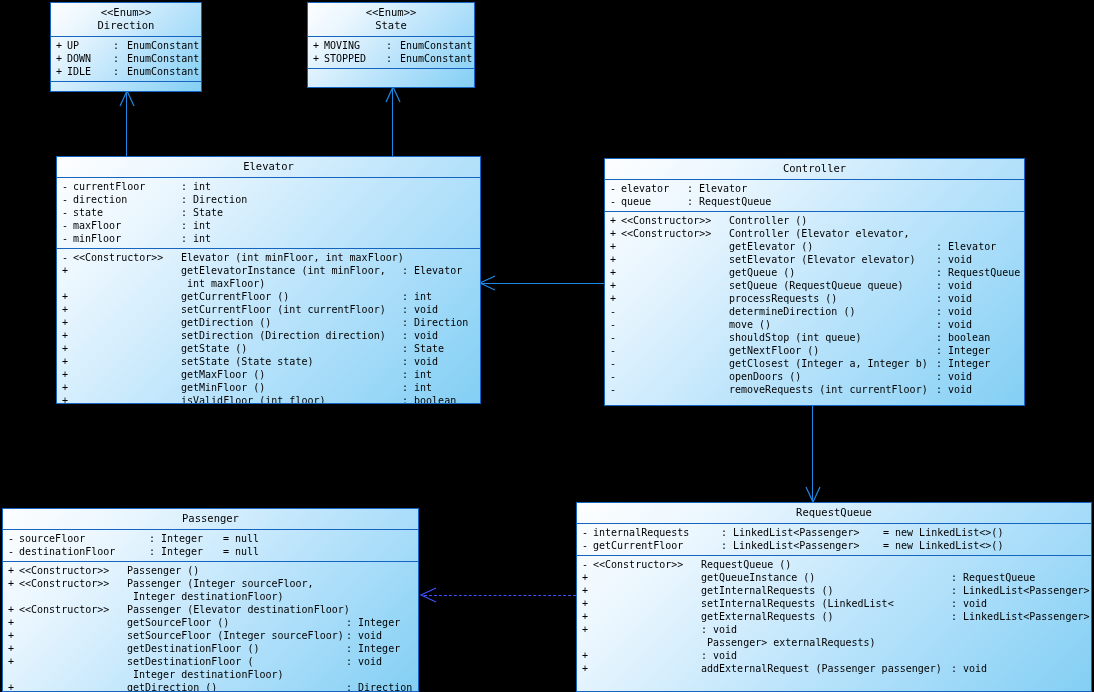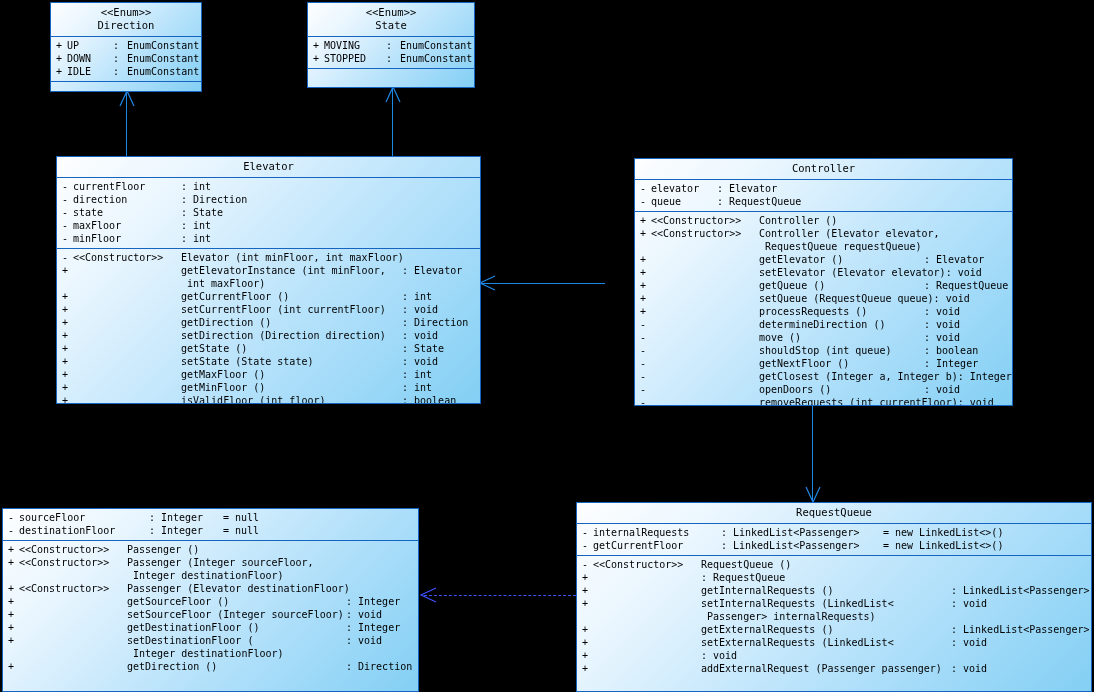--- a/index.html
+++ b/index.html
@@ -168,48 +168,50 @@
         <div class="row"><span class="c-vis">+</span><span class="c-stereo" style="flex:none;width:108px"></span><span class="c-name">getDirection ()</span><span class="c-type" style="flex:none;width:78px;text-align:left">: Direction</span></div>
         <div class="row"><span class="c-vis">+</span><span class="c-stereo" style="flex:none;width:108px"></span><span class="c-name">setDirection (Direction direction)</span><span class="c-type" style="flex:none;width:78px;text-align:left">: void</span></div>
         <div class="row"><span class="c-vis">+</span><span class="c-stereo" style="flex:none;width:108px"></span><span class="c-name">getState ()</span><span class="c-type" style="flex:none;width:78px;text-align:left">: State</span></div>
         <div class="row"><span class="c-vis">+</span><span class="c-stereo" style="flex:none;width:108px"></span><span class="c-name">setState (State state)</span><span class="c-type" style="flex:none;width:78px;text-align:left">: void</span></div>
         <div class="row"><span class="c-vis">+</span><span class="c-stereo" style="flex:none;width:108px"></span><span class="c-name">getMaxFloor ()</span><span class="c-type" style="flex:none;width:78px;text-align:left">: int</span></div>
         <div class="row"><span class="c-vis">+</span><span class="c-stereo" style="flex:none;width:108px"></span><span class="c-name">getMinFloor ()</span><span class="c-type" style="flex:none;width:78px;text-align:left">: int</span></div>
         <div class="row"><span class="c-vis">+</span><span class="c-stereo" style="flex:none;width:108px"></span><span class="c-name">isValidFloor (int floor)</span><span class="c-type" style="flex:none;width:78px;text-align:left">: boolean</span></div>
       </div>
   </div>
 
-  <div class="uml" style="left:634px;top:158px;width:379px;height:248px;">
+  <div class="uml" style="left:604px;top:158px;width:421px;height:248px;">
     <div class="title">
       <span>Controller</span>
     </div>
     <div class="compartment" id="ctrl-attrs">
         <div class="row"><span class="c-vis">-</span><span class="c-name" style="flex:none;width:66px">elevator</span><span class="c-type" style="width:12px;flex:none">:</span><span class="c-type" style="flex:none;width:100px">Elevator</span></div>
         <div class="row"><span class="c-vis">-</span><span class="c-name" style="flex:none;width:66px">queue</span><span class="c-type" style="width:12px;flex:none">:</span><span class="c-type" style="flex:none;width:100px">RequestQueue</span></div>
       </div>
     <div class="compartment last" id="ctrl-ops">
         <div class="row"><span class="c-vis">+</span><span class="c-stereo" style="flex:none;width:108px">&lt;&lt;Constructor&gt;&gt;</span><span class="c-name">Controller ()</span><span class="c-type" style="flex:none;width:88px;text-align:left"></span></div>
         <div class="row"><span class="c-vis">+</span><span class="c-stereo" style="flex:none;width:108px">&lt;&lt;Constructor&gt;&gt;</span><span class="c-name">Controller (Elevator elevator,</span><span class="c-type" style="flex:none;width:88px;text-align:left"></span></div>
-        <div class="row"><span class="c-vis"></span><span class="c-stereo" style="flex:none;width:108px"></span><span class="c-name"> RequestQueue requestQueue)</span><span class="c-type" style="flex:none;width:88px"></span></div>
         <div class="row"><span class="c-vis">+</span><span class="c-stereo" style="flex:none;width:108px"></span><span class="c-name">getElevator ()</span><span class="c-type" style="flex:none;width:88px;text-align:left">: Elevator</span></div>
         <div class="row"><span class="c-vis">+</span><span class="c-stereo" style="flex:none;width:108px"></span><span class="c-name">setElevator (Elevator elevator)</span><span class="c-type" style="flex:none;width:88px;text-align:left">: void</span></div>
         <div class="row"><span class="c-vis">+</span><span class="c-stereo" style="flex:none;width:108px"></span><span class="c-name">getQueue ()</span><span class="c-type" style="flex:none;width:88px;text-align:left">: RequestQueue</span></div>
         <div class="row"><span class="c-vis">+</span><span class="c-stereo" style="flex:none;width:108px"></span><span class="c-name">setQueue (RequestQueue queue)</span><span class="c-type" style="flex:none;width:88px;text-align:left">: void</span></div>
         <div class="row"><span class="c-vis">+</span><span class="c-stereo" style="flex:none;width:108px"></span><span class="c-name">processRequests ()</span><span class="c-type" style="flex:none;width:88px;text-align:left">: void</span></div>
         <div class="row"><span class="c-vis">-</span><span class="c-stereo" style="flex:none;width:108px"></span><span class="c-name">determineDirection ()</span><span class="c-type" style="flex:none;width:88px;text-align:left">: void</span></div>
         <div class="row"><span class="c-vis">-</span><span class="c-stereo" style="flex:none;width:108px"></span><span class="c-name">move ()</span><span class="c-type" style="flex:none;width:88px;text-align:left">: void</span></div>
         <div class="row"><span class="c-vis">-</span><span class="c-stereo" style="flex:none;width:108px"></span><span class="c-name">shouldStop (int queue)</span><span class="c-type" style="flex:none;width:88px;text-align:left">: boolean</span></div>
         <div class="row"><span class="c-vis">-</span><span class="c-stereo" style="flex:none;width:108px"></span><span class="c-name">getNextFloor ()</span><span class="c-type" style="flex:none;width:88px;text-align:left">: Integer</span></div>
         <div class="row"><span class="c-vis">-</span><span class="c-stereo" style="flex:none;width:108px"></span><span class="c-name">getClosest (Integer a, Integer b)</span><span class="c-type" style="flex:none;width:88px;text-align:left">: Integer</span></div>
         <div class="row"><span class="c-vis">-</span><span class="c-stereo" style="flex:none;width:108px"></span><span class="c-name">openDoors ()</span><span class="c-type" style="flex:none;width:88px;text-align:left">: void</span></div>
         <div class="row"><span class="c-vis">-</span><span class="c-stereo" style="flex:none;width:108px"></span><span class="c-name">removeRequests (int currentFloor)</span><span class="c-type" style="flex:none;width:88px;text-align:left">: void</span></div>
       </div>
   </div>
 
   <div class="uml" style="left:2px;top:508px;width:417px;height:184px;">
+    <div class="title">
+      <span>Passenger</span>
+    </div>
     <div class="compartment" id="pass-attrs">
         <div class="row"><span class="c-vis">-</span><span class="c-name" style="flex:none;width:130px">sourceFloor</span><span class="c-type" style="width:12px;flex:none">:</span><span class="c-type" style="flex:none;width:62px">Integer</span><span class="c-def">= null</span></div>
         <div class="row"><span class="c-vis">-</span><span class="c-name" style="flex:none;width:130px">destinationFloor</span><span class="c-type" style="width:12px;flex:none">:</span><span class="c-type" style="flex:none;width:62px">Integer</span><span class="c-def">= null</span></div>
       </div>
     <div class="compartment last" id="pass-ops">
         <div class="row"><span class="c-vis">+</span><span class="c-stereo" style="flex:none;width:108px">&lt;&lt;Constructor&gt;&gt;</span><span class="c-name">Passenger ()</span><span class="c-type" style="flex:none;width:72px;text-align:left"></span></div>
         <div class="row"><span class="c-vis">+</span><span class="c-stereo" style="flex:none;width:108px">&lt;&lt;Constructor&gt;&gt;</span><span class="c-name">Passenger (Integer sourceFloor,</span><span class="c-type" style="flex:none;width:72px;text-align:left"></span></div>
         <div class="row"><span class="c-vis"></span><span class="c-stereo" style="flex:none;width:108px"></span><span class="c-name"> Integer destinationFloor)</span><span class="c-type" style="flex:none;width:72px"></span></div>
         <div class="row"><span class="c-vis">+</span><span class="c-stereo" style="flex:none;width:108px">&lt;&lt;Constructor&gt;&gt;</span><span class="c-name">Passenger (Elevator destinationFloor)</span><span class="c-type" style="flex:none;width:72px;text-align:left"></span></div>
         <div class="row"><span class="c-vis">+</span><span class="c-stereo" style="flex:none;width:108px"></span><span class="c-name">getSourceFloor ()</span><span class="c-type" style="flex:none;width:72px;text-align:left">: Integer</span></div>
@@ -224,24 +226,24 @@
   <div class="uml" style="left:576px;top:502px;width:516px;height:190px;">
     <div class="title">
       <span>RequestQueue</span>
     </div>
     <div class="compartment" id="rq-attrs">
         <div class="row"><span class="c-vis">-</span><span class="c-name" style="flex:none;width:128px">internalRequests</span><span class="c-type" style="width:12px;flex:none">:</span><span class="c-type" style="flex:none;width:150px">LinkedList&lt;Passenger&gt;</span><span class="c-def">= new LinkedList&lt;&gt;()</span></div>
         <div class="row"><span class="c-vis">-</span><span class="c-name" style="flex:none;width:128px">getCurrentFloor</span><span class="c-type" style="width:12px;flex:none">:</span><span class="c-type" style="flex:none;width:150px">LinkedList&lt;Passenger&gt;</span><span class="c-def">= new LinkedList&lt;&gt;()</span></div>
       </div>
     <div class="compartment last" id="rq-ops">
         <div class="row"><span class="c-vis">-</span><span class="c-stereo" style="flex:none;width:108px">&lt;&lt;Constructor&gt;&gt;</span><span class="c-name">RequestQueue ()</span><span class="c-type" style="flex:none;width:140px;text-align:left"></span></div>
-        <div class="row"><span class="c-vis">+</span><span class="c-stereo" style="flex:none;width:108px"></span><span class="c-type" style="flex:none;width:140px;text-align:left">: RequestQueue</span></div>
+        <div class="row"><span class="c-vis">+</span><span class="c-stereo" style="flex:none;width:108px"></span><span class="c-name">getQueueInstance ()</span><span class="c-type" style="flex:none;width:140px;text-align:left">: RequestQueue</span></div>
         <div class="row"><span class="c-vis">+</span><span class="c-stereo" style="flex:none;width:108px"></span><span class="c-name">getInternalRequests ()</span><span class="c-type" style="flex:none;width:140px;text-align:left">: LinkedList&lt;Passenger&gt;</span></div>
         <div class="row"><span class="c-vis">+</span><span class="c-stereo" style="flex:none;width:108px"></span><span class="c-name">setInternalRequests (LinkedList&lt;</span><span class="c-type" style="flex:none;width:140px;text-align:left">: void</span></div>
-        <div class="row"><span class="c-vis"></span><span class="c-stereo" style="flex:none;width:108px"></span><span class="c-name"> Passenger&gt; internalRequests)</span><span class="c-type" style="flex:none;width:140px"></span></div>
         <div class="row"><span class="c-vis">+</span><span class="c-stereo" style="flex:none;width:108px"></span><span class="c-name">getExternalRequests ()</span><span class="c-type" style="flex:none;width:140px;text-align:left">: LinkedList&lt;Passenger&gt;</span></div>
-        <div class="row"><span class="c-vis">+</span><span class="c-stereo" style="flex:none;width:108px"></span><span class="c-name">setExternalRequests (LinkedList&lt;</span><span class="c-type" style="flex:none;width:140px;text-align:left">: void</span></div>
+        <div class="row"><span class="c-vis">+</span><span class="c-stereo" style="flex:none;width:108px"></span><span class="c-type" style="flex:none;width:140px;text-align:left">: void</span></div>
+        <div class="row"><span class="c-vis"></span><span class="c-stereo" style="flex:none;width:108px"></span><span class="c-name"> Passenger&gt; externalRequests)</span><span class="c-type" style="flex:none;width:140px"></span></div>
         <div class="row"><span class="c-vis">+</span><span class="c-stereo" style="flex:none;width:108px"></span><span class="c-type" style="flex:none;width:140px;text-align:left">: void</span></div>
         <div class="row"><span class="c-vis">+</span><span class="c-stereo" style="flex:none;width:108px"></span><span class="c-name">addExternalRequest (Passenger passenger)</span><span class="c-type" style="flex:none;width:140px;text-align:left">: void</span></div>
       </div>
   </div>
 
 </div>
 
 </body></html>

